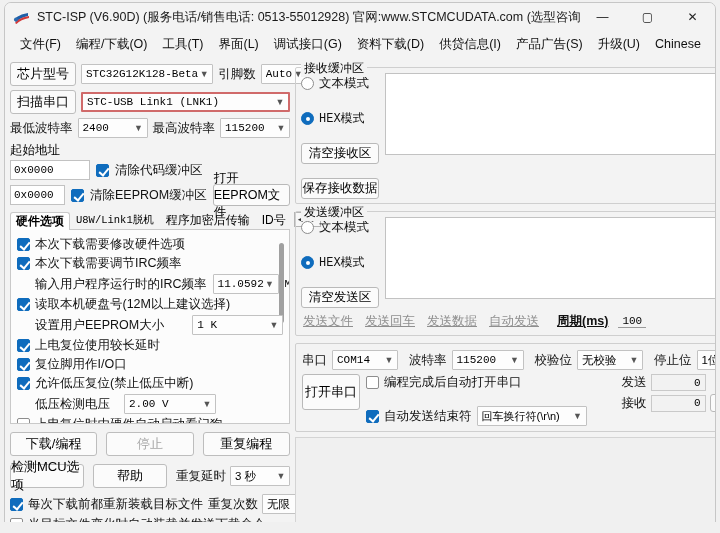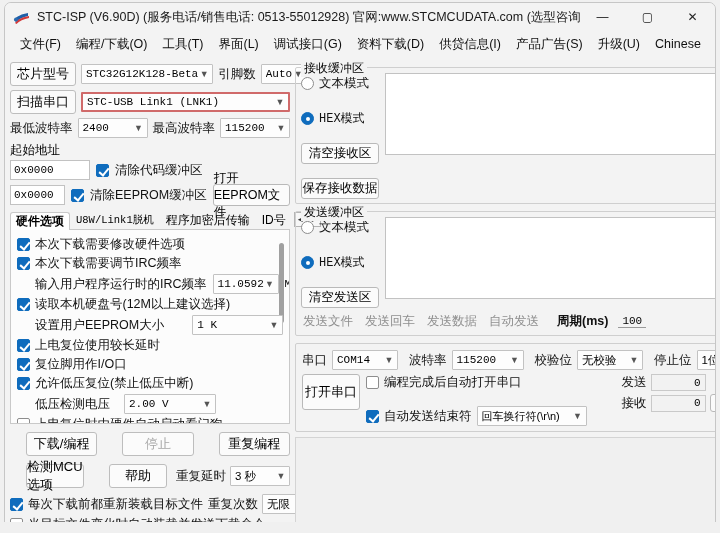--- a/index.html
+++ b/index.html
@@ -128,21 +128,20 @@
     position: absolute; left: 3px; top: 10px; width: 5px; height: 80px;
     background: #a0a0a0; border-radius: 3px;
   }
   .sub-row { display: flex; align-items: center; gap: 6px; margin: 2px 0 2px 18px; }
   
   .act-row { display: flex; gap: 9px; margin-top: 8px; }
   .act-btn {
     width: 88px; height: 24px; border: 1px solid #bdbdbd; background: #fbfbfb;
     border-radius: 3px; display: flex; align-items: center; justify-content: center;
     font-size: 13px;
-    margin-left: 16px;
   }
   .act-btn.dis { color: #a6a6a6; }
   .delay-row { display: flex; align-items: center; gap: 4px; }
   
   .group {
     border: 1px solid #cfcfcf; border-radius: 2px;
     position: relative; margin-top: 7px; padding: 5px 5px 4px 5px;
   }
   .group > .legend {
     position: absolute; top: -8px; left: 5px; background: #f3f3f3;
@@ -152,21 +151,21 @@
   .buf-left { width: 78px; display: flex; flex-direction: column; gap: 14px; text-align: center; }
   .buf-box {
     flex: 1 1 auto; border: 1px solid #c2c2c2; background: #fff;
     height: 82px; position: relative;
   }
   .smallbtn {
     border: 1px solid #b9b9b9; background: #fbfbfb; border-radius: 3px;
     height: 21px; display: flex; align-items: center; justify-content: center;
     font-size: 12.5px;
   }
-  .flatbtn { font-size: 12.5px; color: #8f8f8f; white-space: nowrap; padding: 1px 2px;}
+  .flatbtn { font-size: 12.5px; color: #8f8f8f; white-space: nowrap; padding: 1px 2px; text-decoration: underline;}
   .flatbtn.b { color: #111; font-weight: bold; }
   
   .port-group { padding: 6px 5px 5px 6px; }
   .port-row1 { display: flex; align-items: center; gap: 5px; }
   .port-row2 { display: flex; align-items: flex-start; gap: 6px; margin-top: 4px; }
   .open-btn {
     width: 58px; height: 36px; border: 1px solid #b9b9b9; background: #fbfbfb;
     border-radius: 3px; display: flex; align-items: center; justify-content: center;
     font-size: 13px; flex: 0 0 auto;
   }

